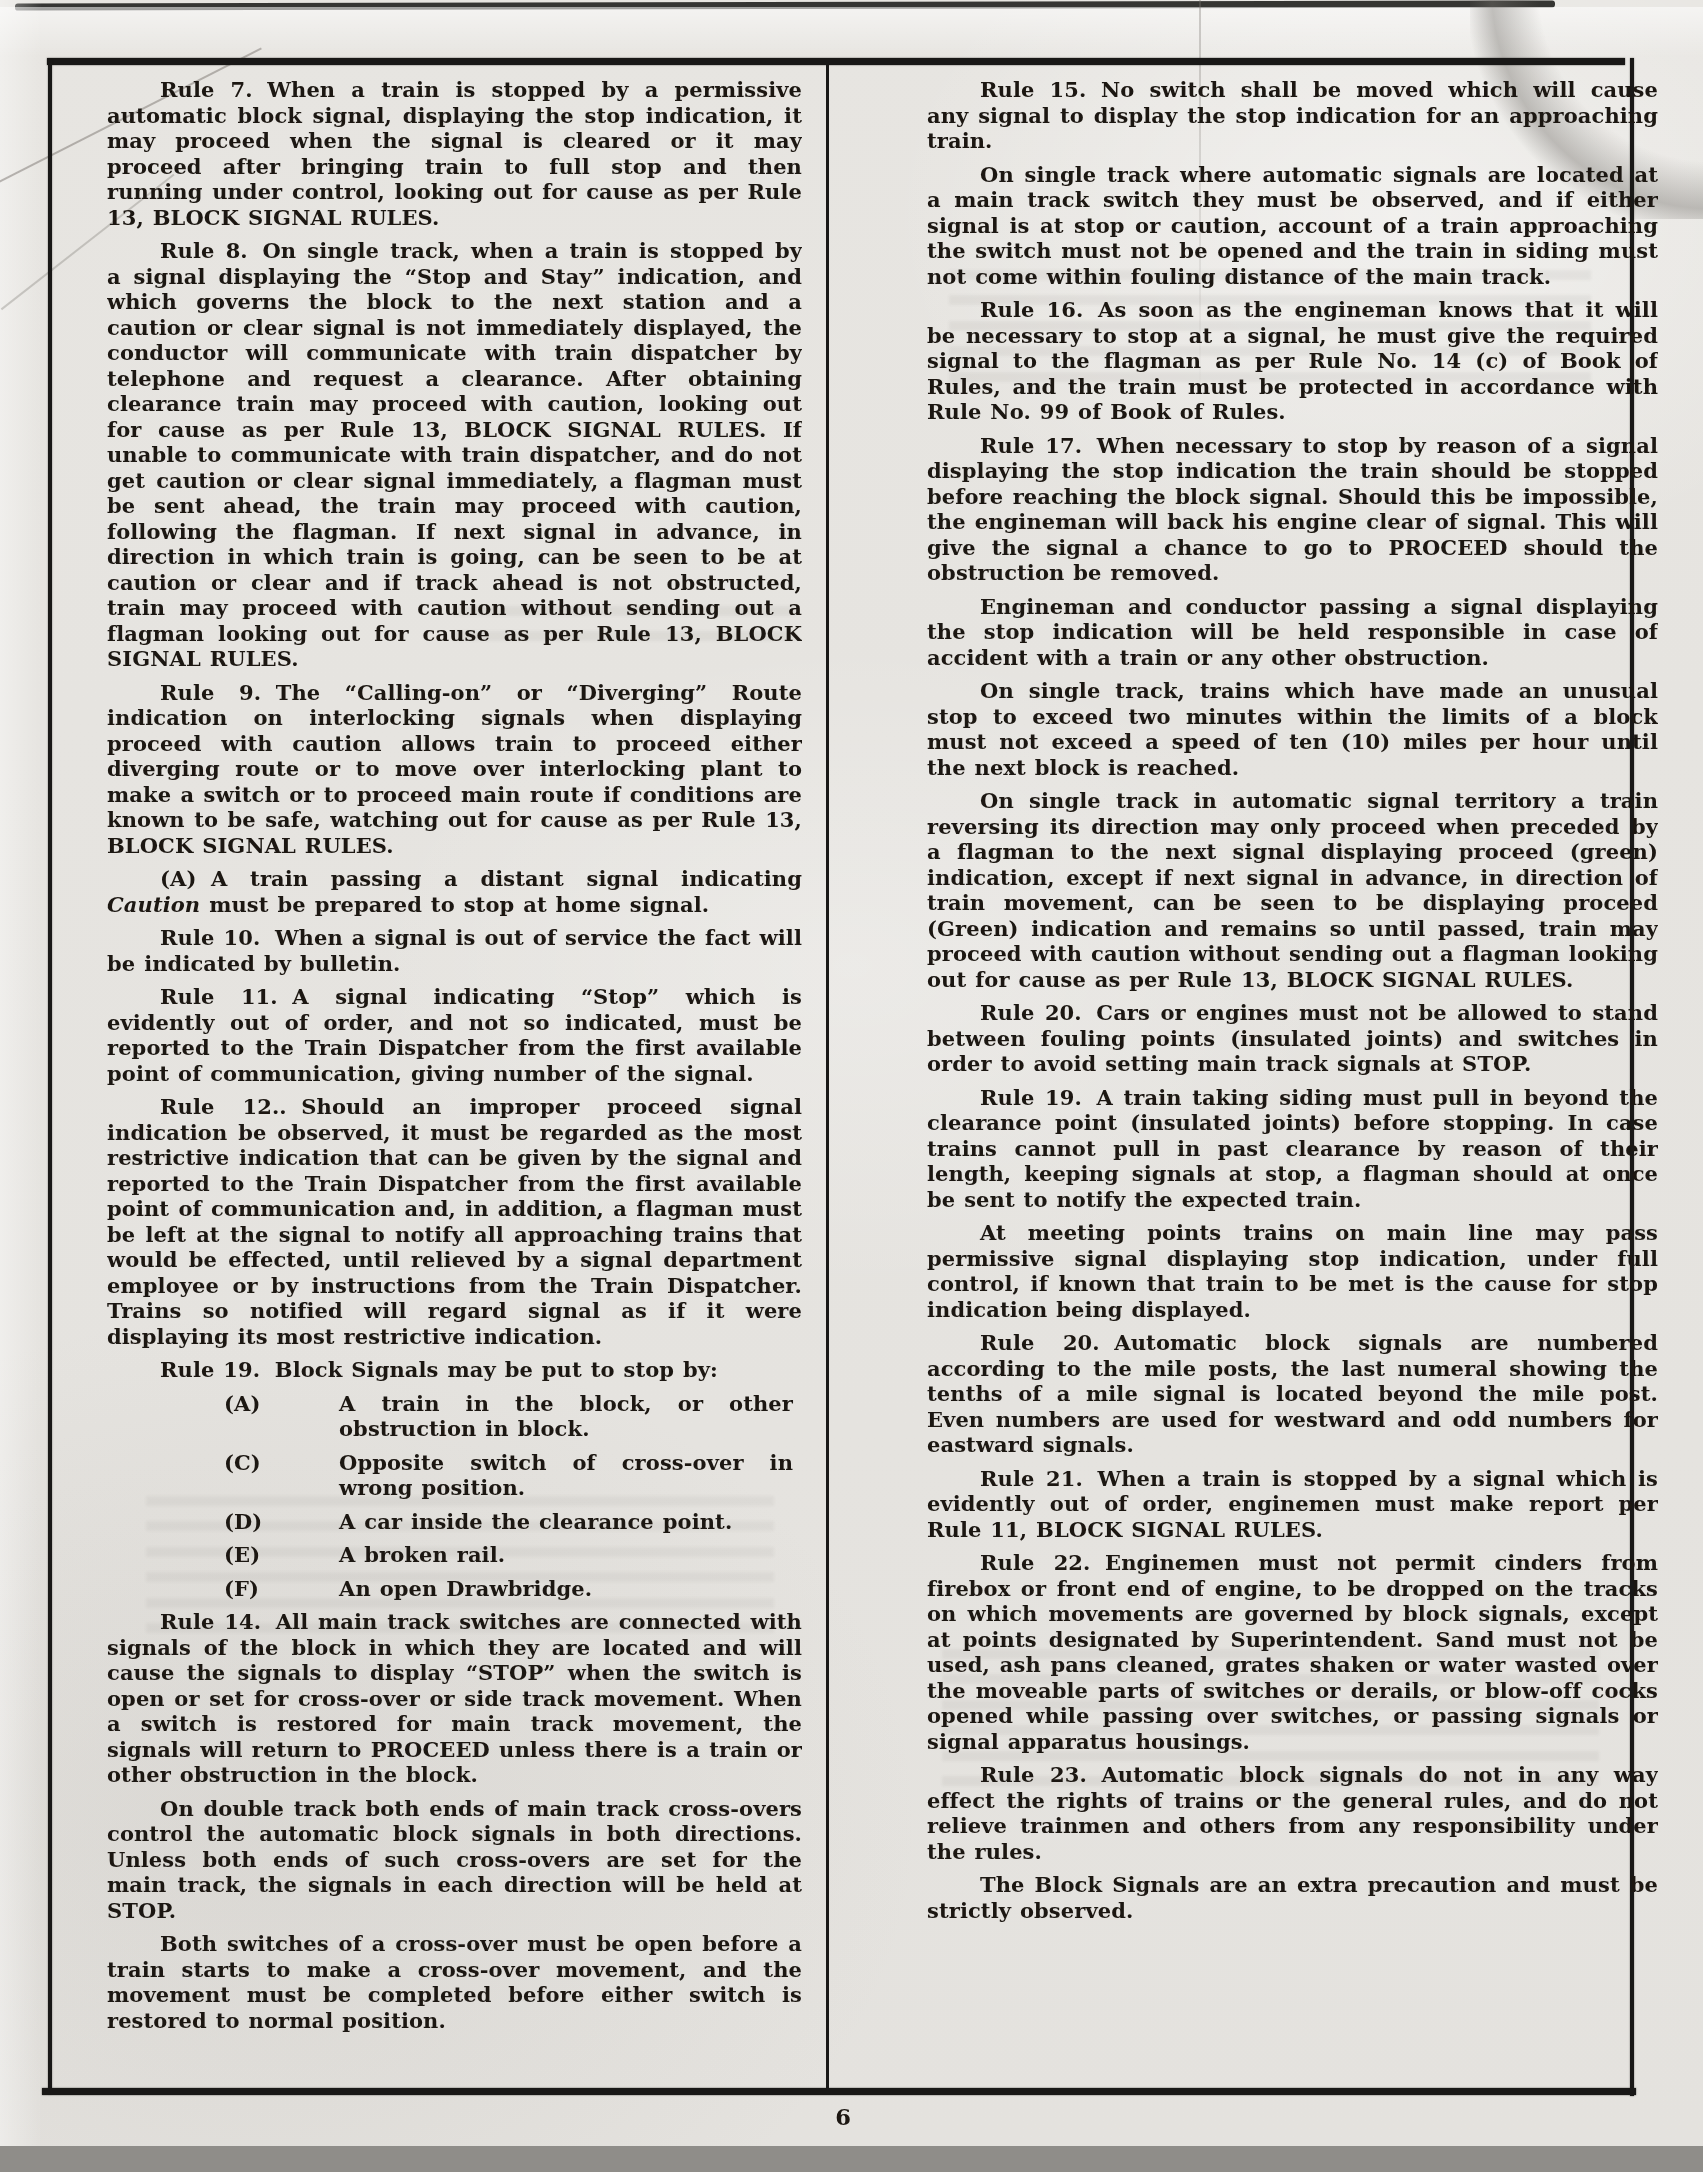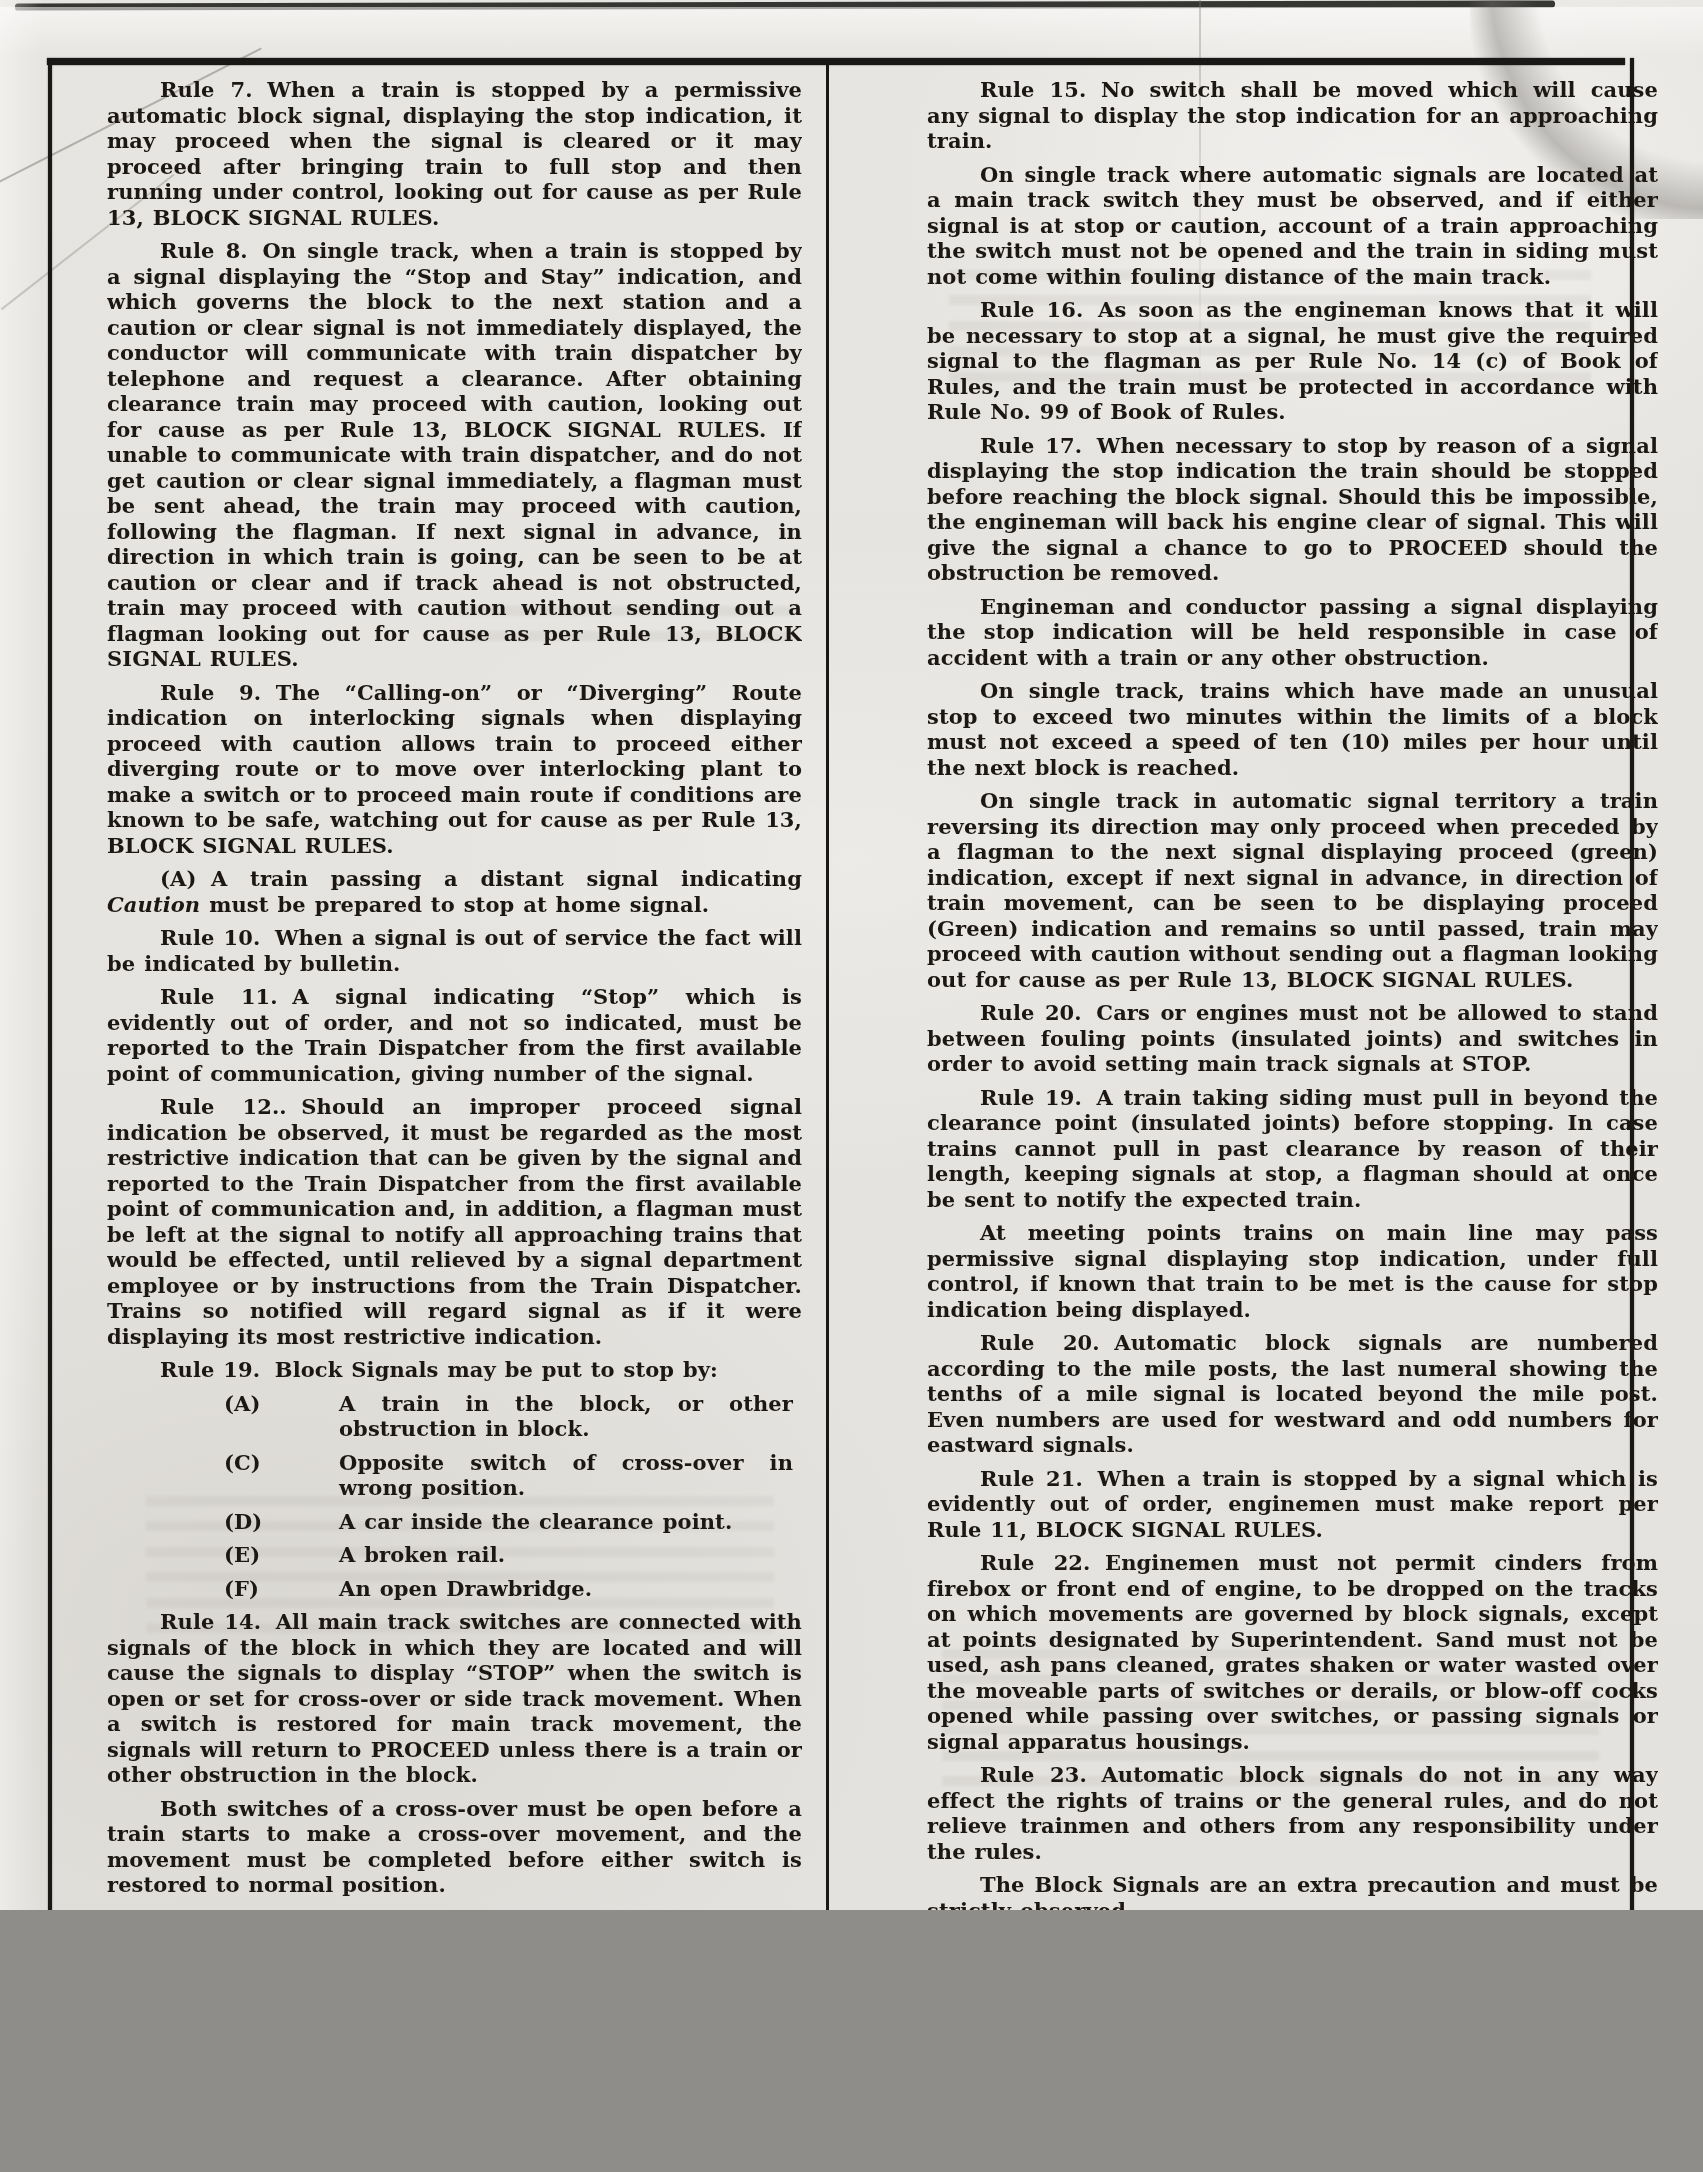--- a/index.html
+++ b/index.html
@@ -1,18 +1,18 @@
 <!DOCTYPE html>
 <html style="font-size:11.7px"><head>
 <meta charset="utf-8">
 <style>
   html,body{margin:0;padding:0;background:#8f8d89;}
   .page{
     position:relative;
-    width:1704px;height:1910px;
+    width:1704px;height:2146px;
     margin:0 auto;
     overflow:hidden;
     background:
       radial-gradient(ellipse 730px 511px at 82% 10%, rgba(255,255,255,0.45), rgba(255,255,255,0) 70%),
       radial-gradient(ellipse 949px 730px at 15% 85%, rgba(170,166,160,0.18), rgba(170,166,160,0) 70%),
       radial-gradient(ellipse 657px 438px at 50% 45%, rgba(255,255,255,0.25), rgba(255,255,255,0) 75%),
       linear-gradient(#e7e5e1,#e4e2de);
     font-family:"DejaVu Serif","Liberation Serif",serif;
     font-weight:700;
     color:#1c1712;
@@ -79,22 +79,22 @@
       <p class="para"><span class="label">Rule 10.</span><span>When a signal is out of service the fact will be indicated by bulletin.</span></p>
       <p class="para"><span class="label">Rule 11.</span><span>A signal indicating “Stop” which is evidently out of order, and not so indicated, must be reported to the Train Dispatcher from the first available point of communication, giving number of the signal.</span></p>
       <p class="para"><span class="label">Rule 12..</span><span>Should an improper proceed signal indication be observed, it must be regarded as the most restrictive indication that can be given by the signal and reported to the Train Dispatcher from the first available point of communication and, in addition, a flagman must be left at the signal to notify all approaching trains that would be effected, until relieved by a signal department employee or by instructions from the Train Dispatcher.  Trains so notified will regard signal as if it were displaying its most restrictive indication.</span></p>
       <p class="para"><span class="label">Rule 19.</span><span>Block Signals may be put to stop by:</span></p>
       <p class="item"><span class="label">(A)</span><span>A train in the block, or other obstruction in block.</span></p>
       <p class="item"><span class="label">(C)</span><span>Opposite switch of cross-over in wrong position.</span></p>
       <p class="item"><span class="label">(D)</span><span>A car inside the clearance point.</span></p>
       <p class="item"><span class="label">(E)</span><span>A broken rail.</span></p>
       <p class="item"><span class="label">(F)</span><span>An open Drawbridge.</span></p>
       <p class="para"><span class="label">Rule 14.</span><span>All main track switches are connected with signals of the block in which they are located and will cause the signals to display “STOP” when the switch is open or set for cross-over or side track movement.  When a switch is restored for main track movement, the signals will return to PROCEED unless there is a train or other obstruction in the block.</span></p>
+      <p class="para"><span>On double track both ends of main track cross-overs control the automatic block signals in both directions.  Unless both ends of such cross-overs are set for the main track, the signals in each direction will be held at STOP.</span></p>
       <p class="para"><span>Both switches of a cross-over must be open before a train starts to make a cross-over movement, and the movement must be completed before either switch is restored to normal position.</span></p>
-      <p class="para"><span>On double track both ends of main track cross-overs control the automatic block signals in both directions.  Unless both ends of such cross-overs are set for the main track, the signals in each direction will be held at STOP.</span></p>
     </div>
   <div class="col col-right" id="col-right">
       <p class="para"><span class="label">Rule 15.</span><span>No switch shall be moved which will cause any signal to display the stop indication for an approaching train.</span></p>
       <p class="para"><span>On single track where automatic signals are located at a main track switch they must be observed, and if either signal is at stop or caution, account of a train approaching the switch must not be opened and the train in siding must not come within fouling distance of the main track.</span></p>
       <p class="para"><span class="label">Rule 16.</span><span>As soon as the engineman knows that it will be necessary to stop at a signal, he must give the required signal to the flagman as per Rule No. 14 (c) of Book of Rules, and the train must be protected in accordance with Rule No. 99 of Book of Rules.</span></p>
       <p class="para"><span class="label">Rule 17.</span><span>When necessary to stop by reason of a signal displaying the stop indication the train should be stopped before reaching the block signal.  Should this be impossible, the engineman will back his engine clear of signal.  This will give the signal a chance to go to PROCEED should the obstruction be removed.</span></p>
       <p class="para"><span>Engineman and conductor passing a signal displaying the stop indication will be held responsible in case of accident with a train or any other obstruction.</span></p>
       <p class="para"><span>On single track, trains which have made an unusual stop to exceed two minutes within the limits of a block must not exceed a speed of ten (10) miles per hour until the next block is reached.</span></p>
       <p class="para"><span>On single track in automatic signal territory a train reversing its direction may only proceed when preceded by a flagman to the next signal displaying proceed (green) indication, except if next signal in advance, in direction of train movement, can be seen to be displaying proceed (Green) indication and remains so until passed, train may proceed with caution without sending out a flagman looking out for cause as per Rule 13, BLOCK SIGNAL RULES.</span></p>
       <p class="para"><span class="label">Rule 20.</span><span>Cars or engines must not be allowed to stand between fouling points (insulated joints) and switches in order to avoid setting main track signals at STOP.</span></p>

